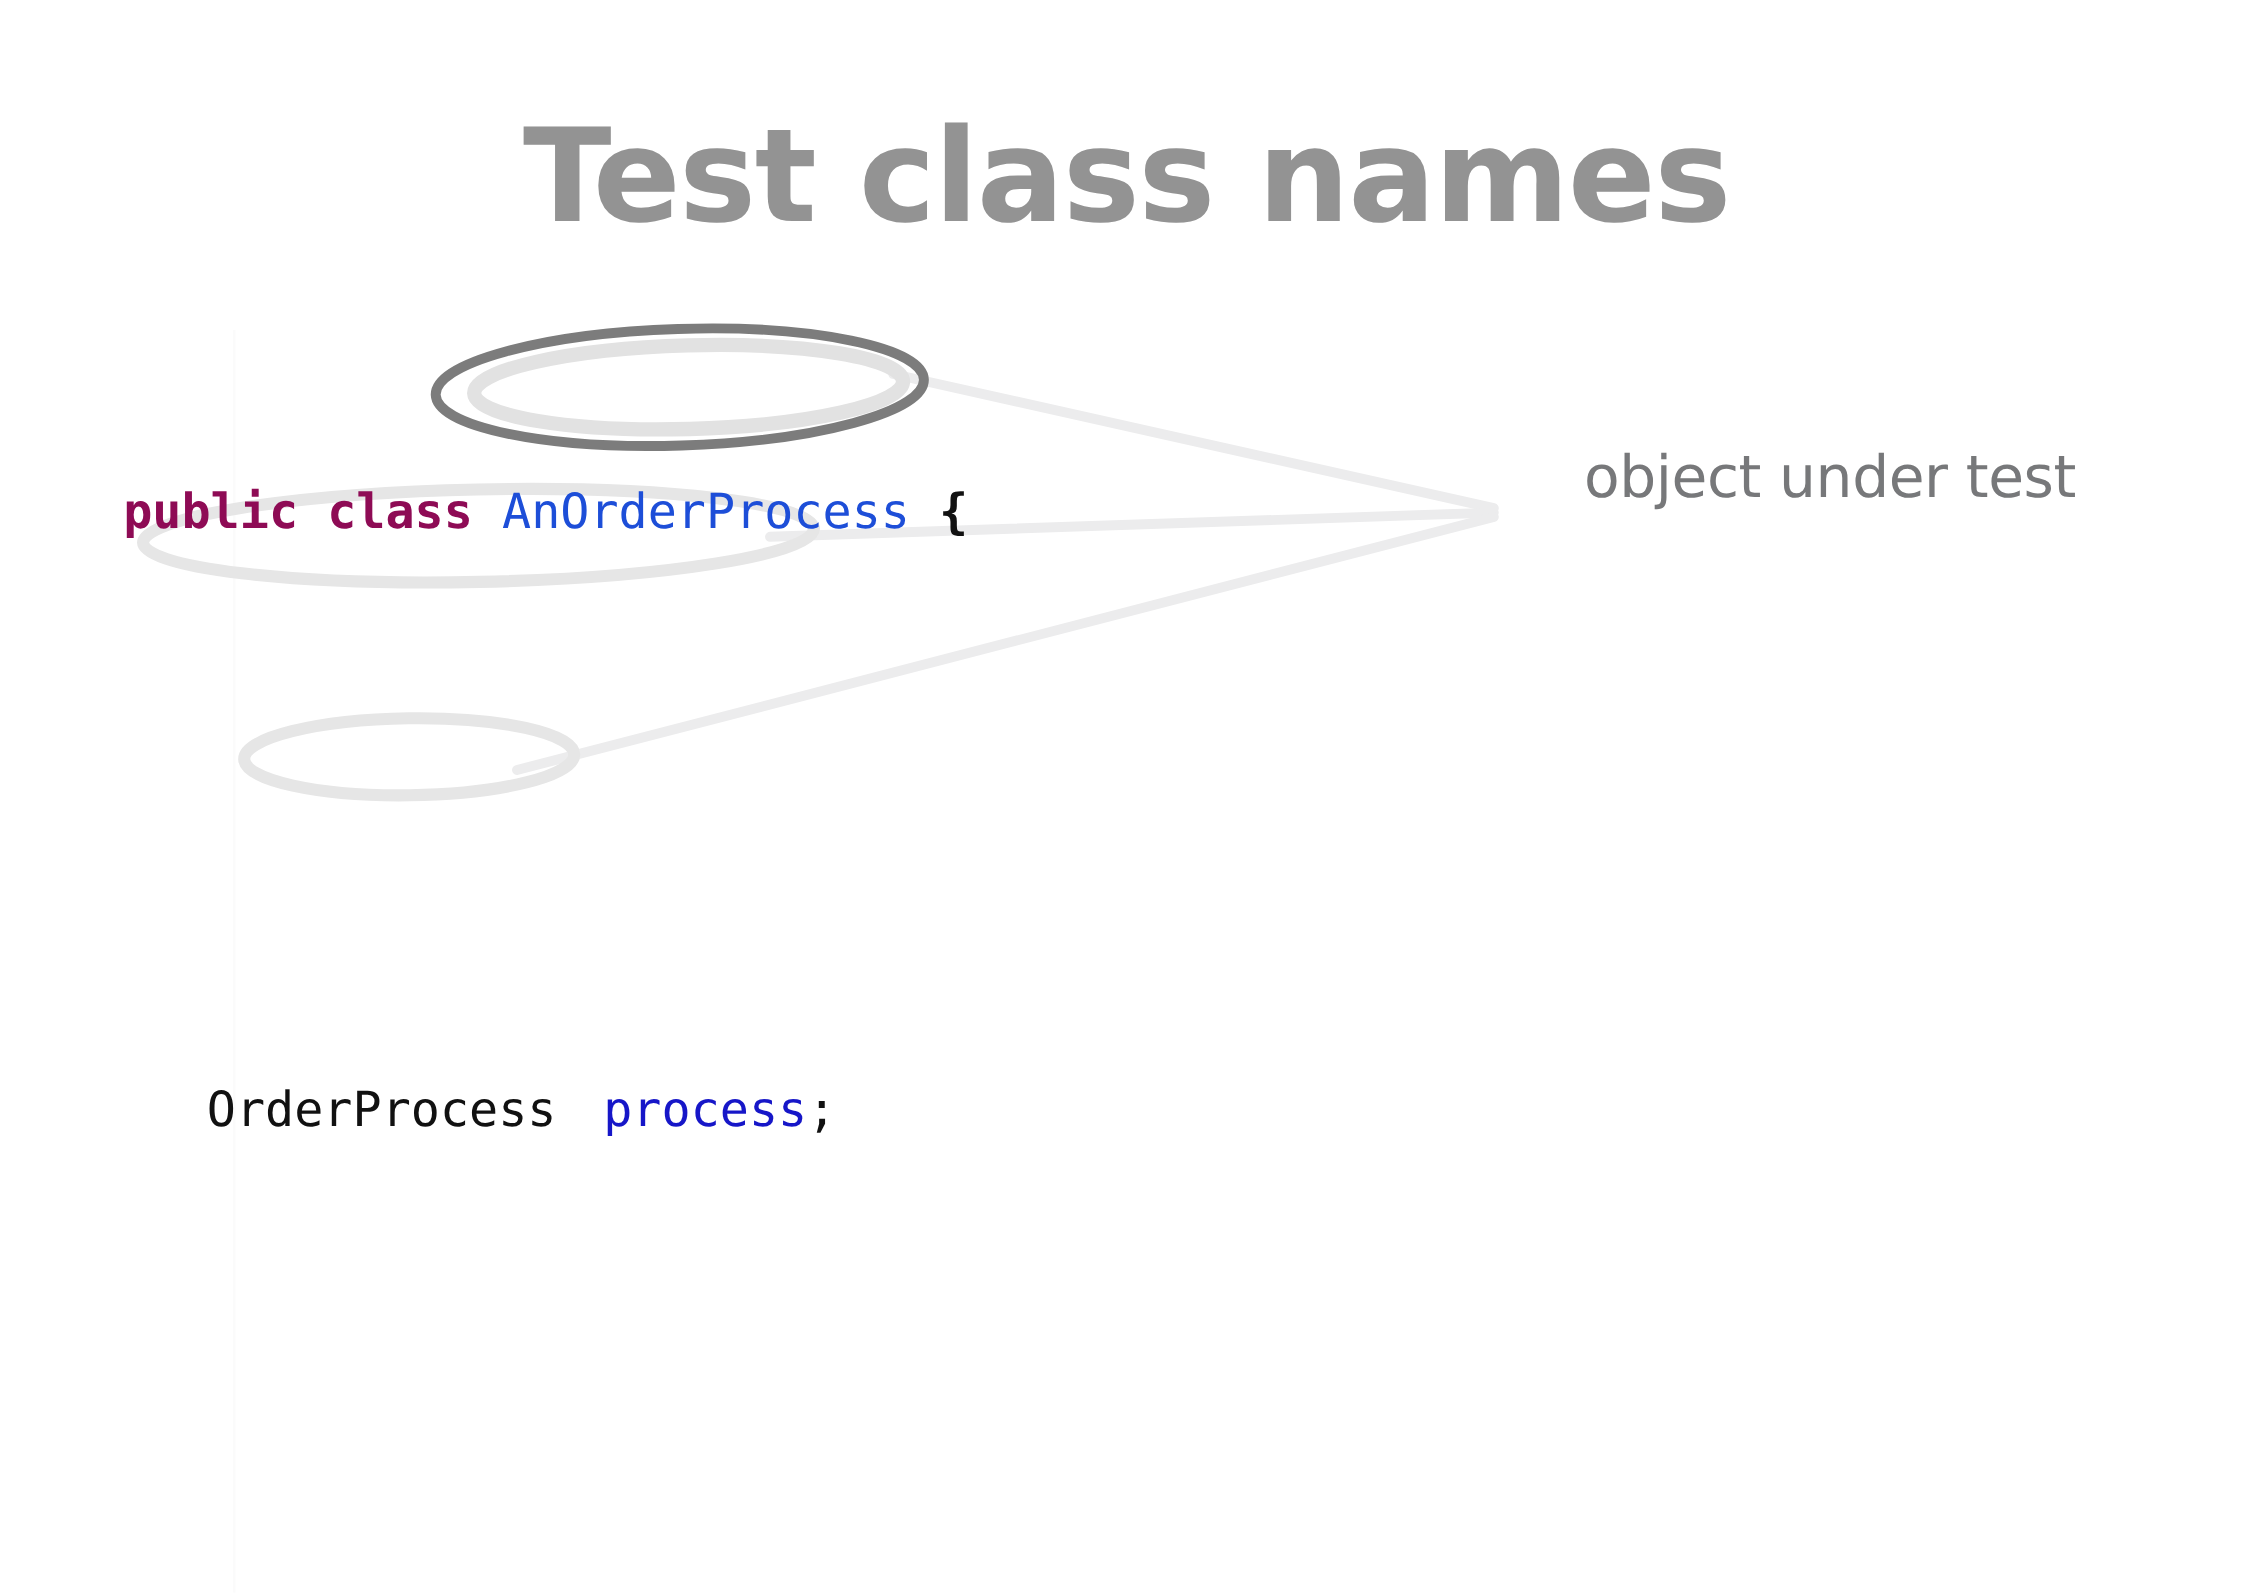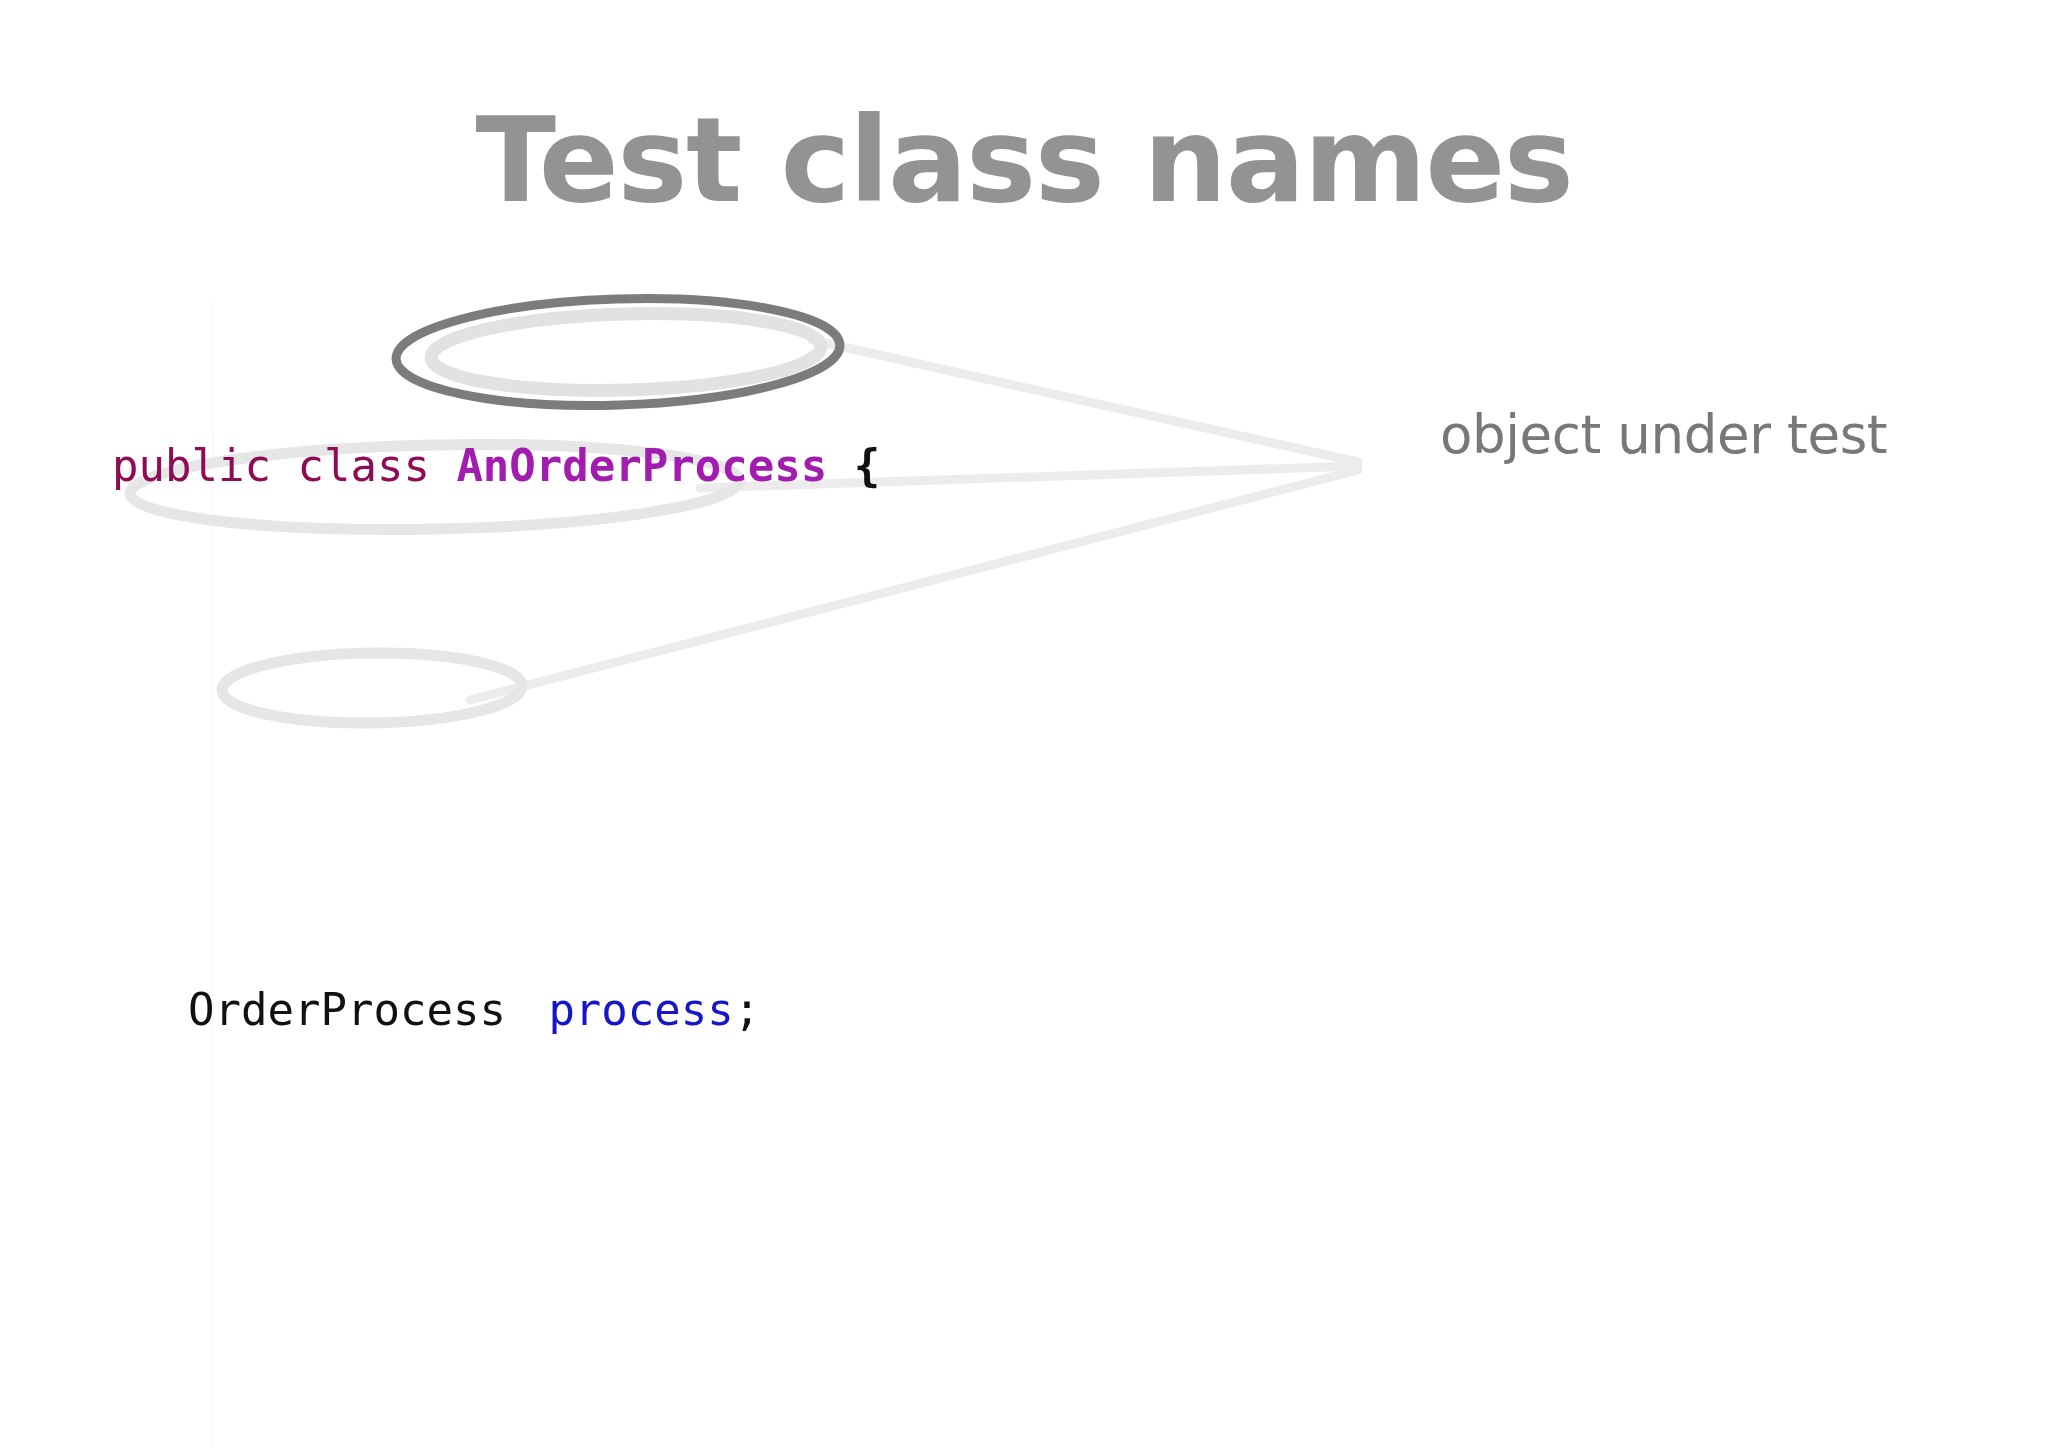--- a/index.html
+++ b/index.html
@@ -58,23 +58,23 @@
     font-size: 44px;
     line-height: 68px;
     color: #111111;
     white-space: pre;
     z-index: 3;
   }
   .code-line { height: 68px; white-space: pre; }
   .code-line.gap { height: 68px; }
   .ind1 { padding-left: 76px; }
 
-  .kw      { color: #8e0b55; font-weight: 400; }
+  .kw      { color: #8e0b55; font-weight: 700; }
   .type    { color: #111111; font-weight: 400; margin-top: 20px; }
-  .type-b  { color: #a21caf; font-weight: 700; }
+  .type-b  { color: #1d4ed8; font-weight: 400; }
   .var     { color: #1616c8; font-weight: 400; margin-left: 16px; }
   .plain   { color: #111111; font-weight: 400; }
   .plain-b { color: #111111; font-weight: 700; }
 
   
   .annotation-label {
     position: absolute;
     left: 1392px;
     top: 404px;
     font-family: "DejaVu Sans", sans-serif;

